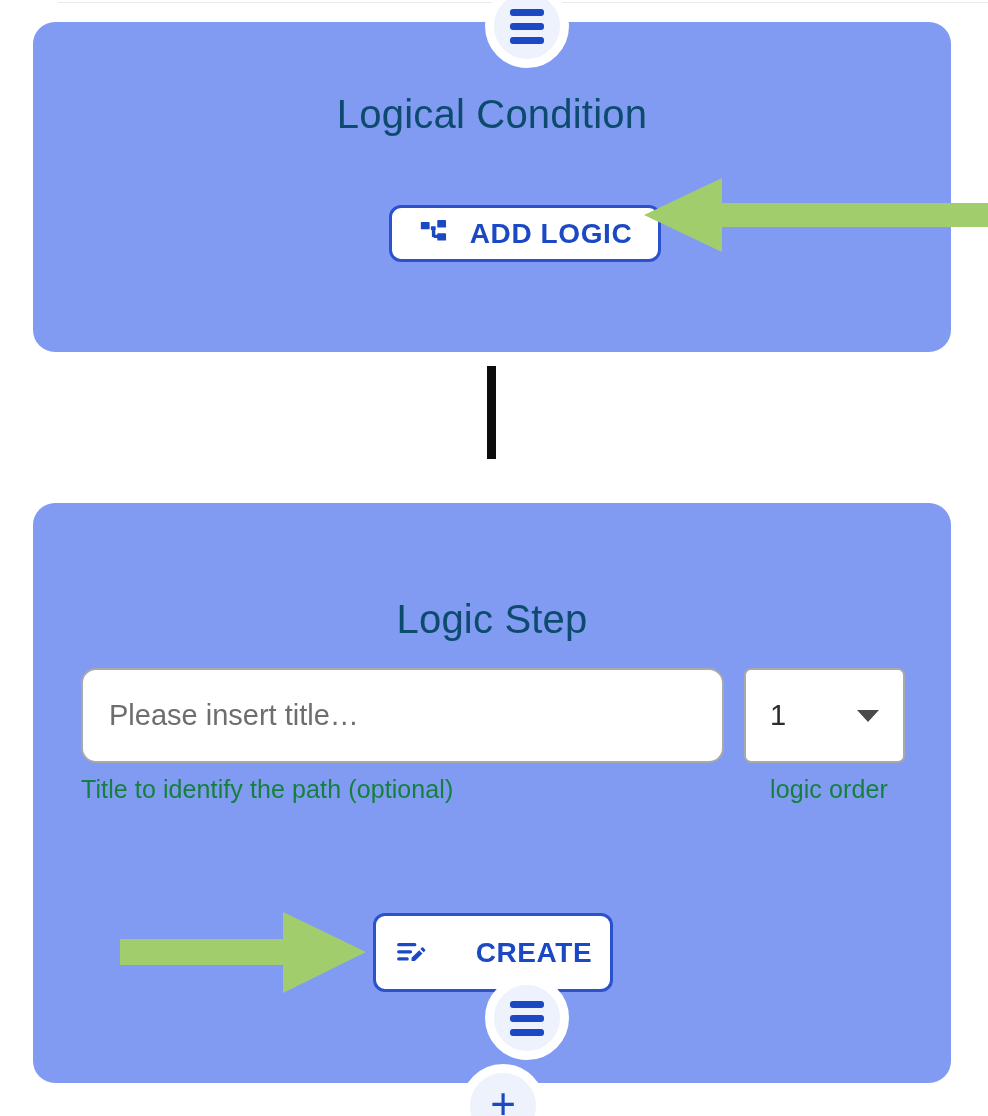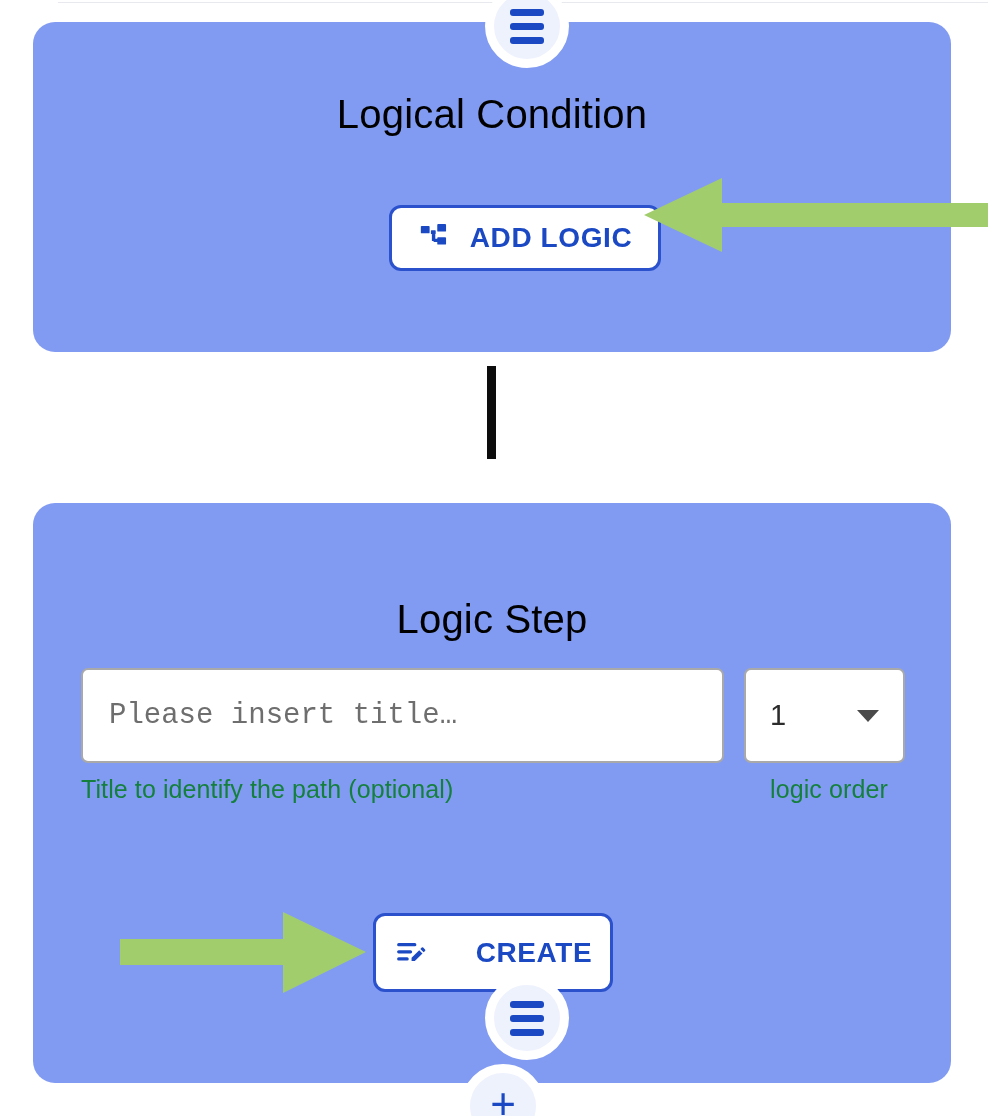--- a/index.html
+++ b/index.html
@@ -49,21 +49,21 @@
   .card-step {
     left: 33px;
     top: 503px;
     width: 918px;
     height: 580px;
   }
 
   .card-title {
     width: 100%;
     text-align: center;
-    color: #000000;
+    color: #0c4a6e;
     font-size: 40px;
     font-weight: 400;
     letter-spacing: 0.2px;
     line-height: 1;
   }
   .card-condition .card-title { margin-top: 72px; }
   .card-step .card-title { margin-top: 96px; }
 
   
   .handle {
@@ -143,21 +143,21 @@
     color: #1b49c4;
     font-size: 28px;
     font-weight: 700;
     letter-spacing: 0.6px;
     white-space: nowrap;
   }
   .btn-add-logic {
     left: 356px;
     top: 183px;
     width: 272px;
-    height: 66px;
+    height: 57px;
     justify-content: center;
   }
   .btn-create {
     left: 373px;
     top: 913px;
     width: 240px;
     height: 79px;
     gap: 48px;
   }
 
@@ -181,23 +181,23 @@
   .field-col { display: flex; flex-direction: column; }
   .field-col.title-col { width: 643px; }
   .field-col.order-col { width: 161px; }
 
   .text-input {
     width: 100%;
     height: 95px;
     box-sizing: border-box;
     background: #ffffff;
     border: 2px solid #a9a9a9;
-    border-radius: 7px;
+    border-radius: 15px;
     padding: 0 26px;
-    font-family: Liberation Mono, monospace;
+    font-family: Liberation Sans, sans-serif;
     font-size: 29px;
     color: #6d28d9;
     outline: none;
   }
   .text-input::placeholder { color: #6e6e6e; opacity: 1; }
 
   .select-wrap {
     position: relative;
     width: 100%;
     height: 95px;

